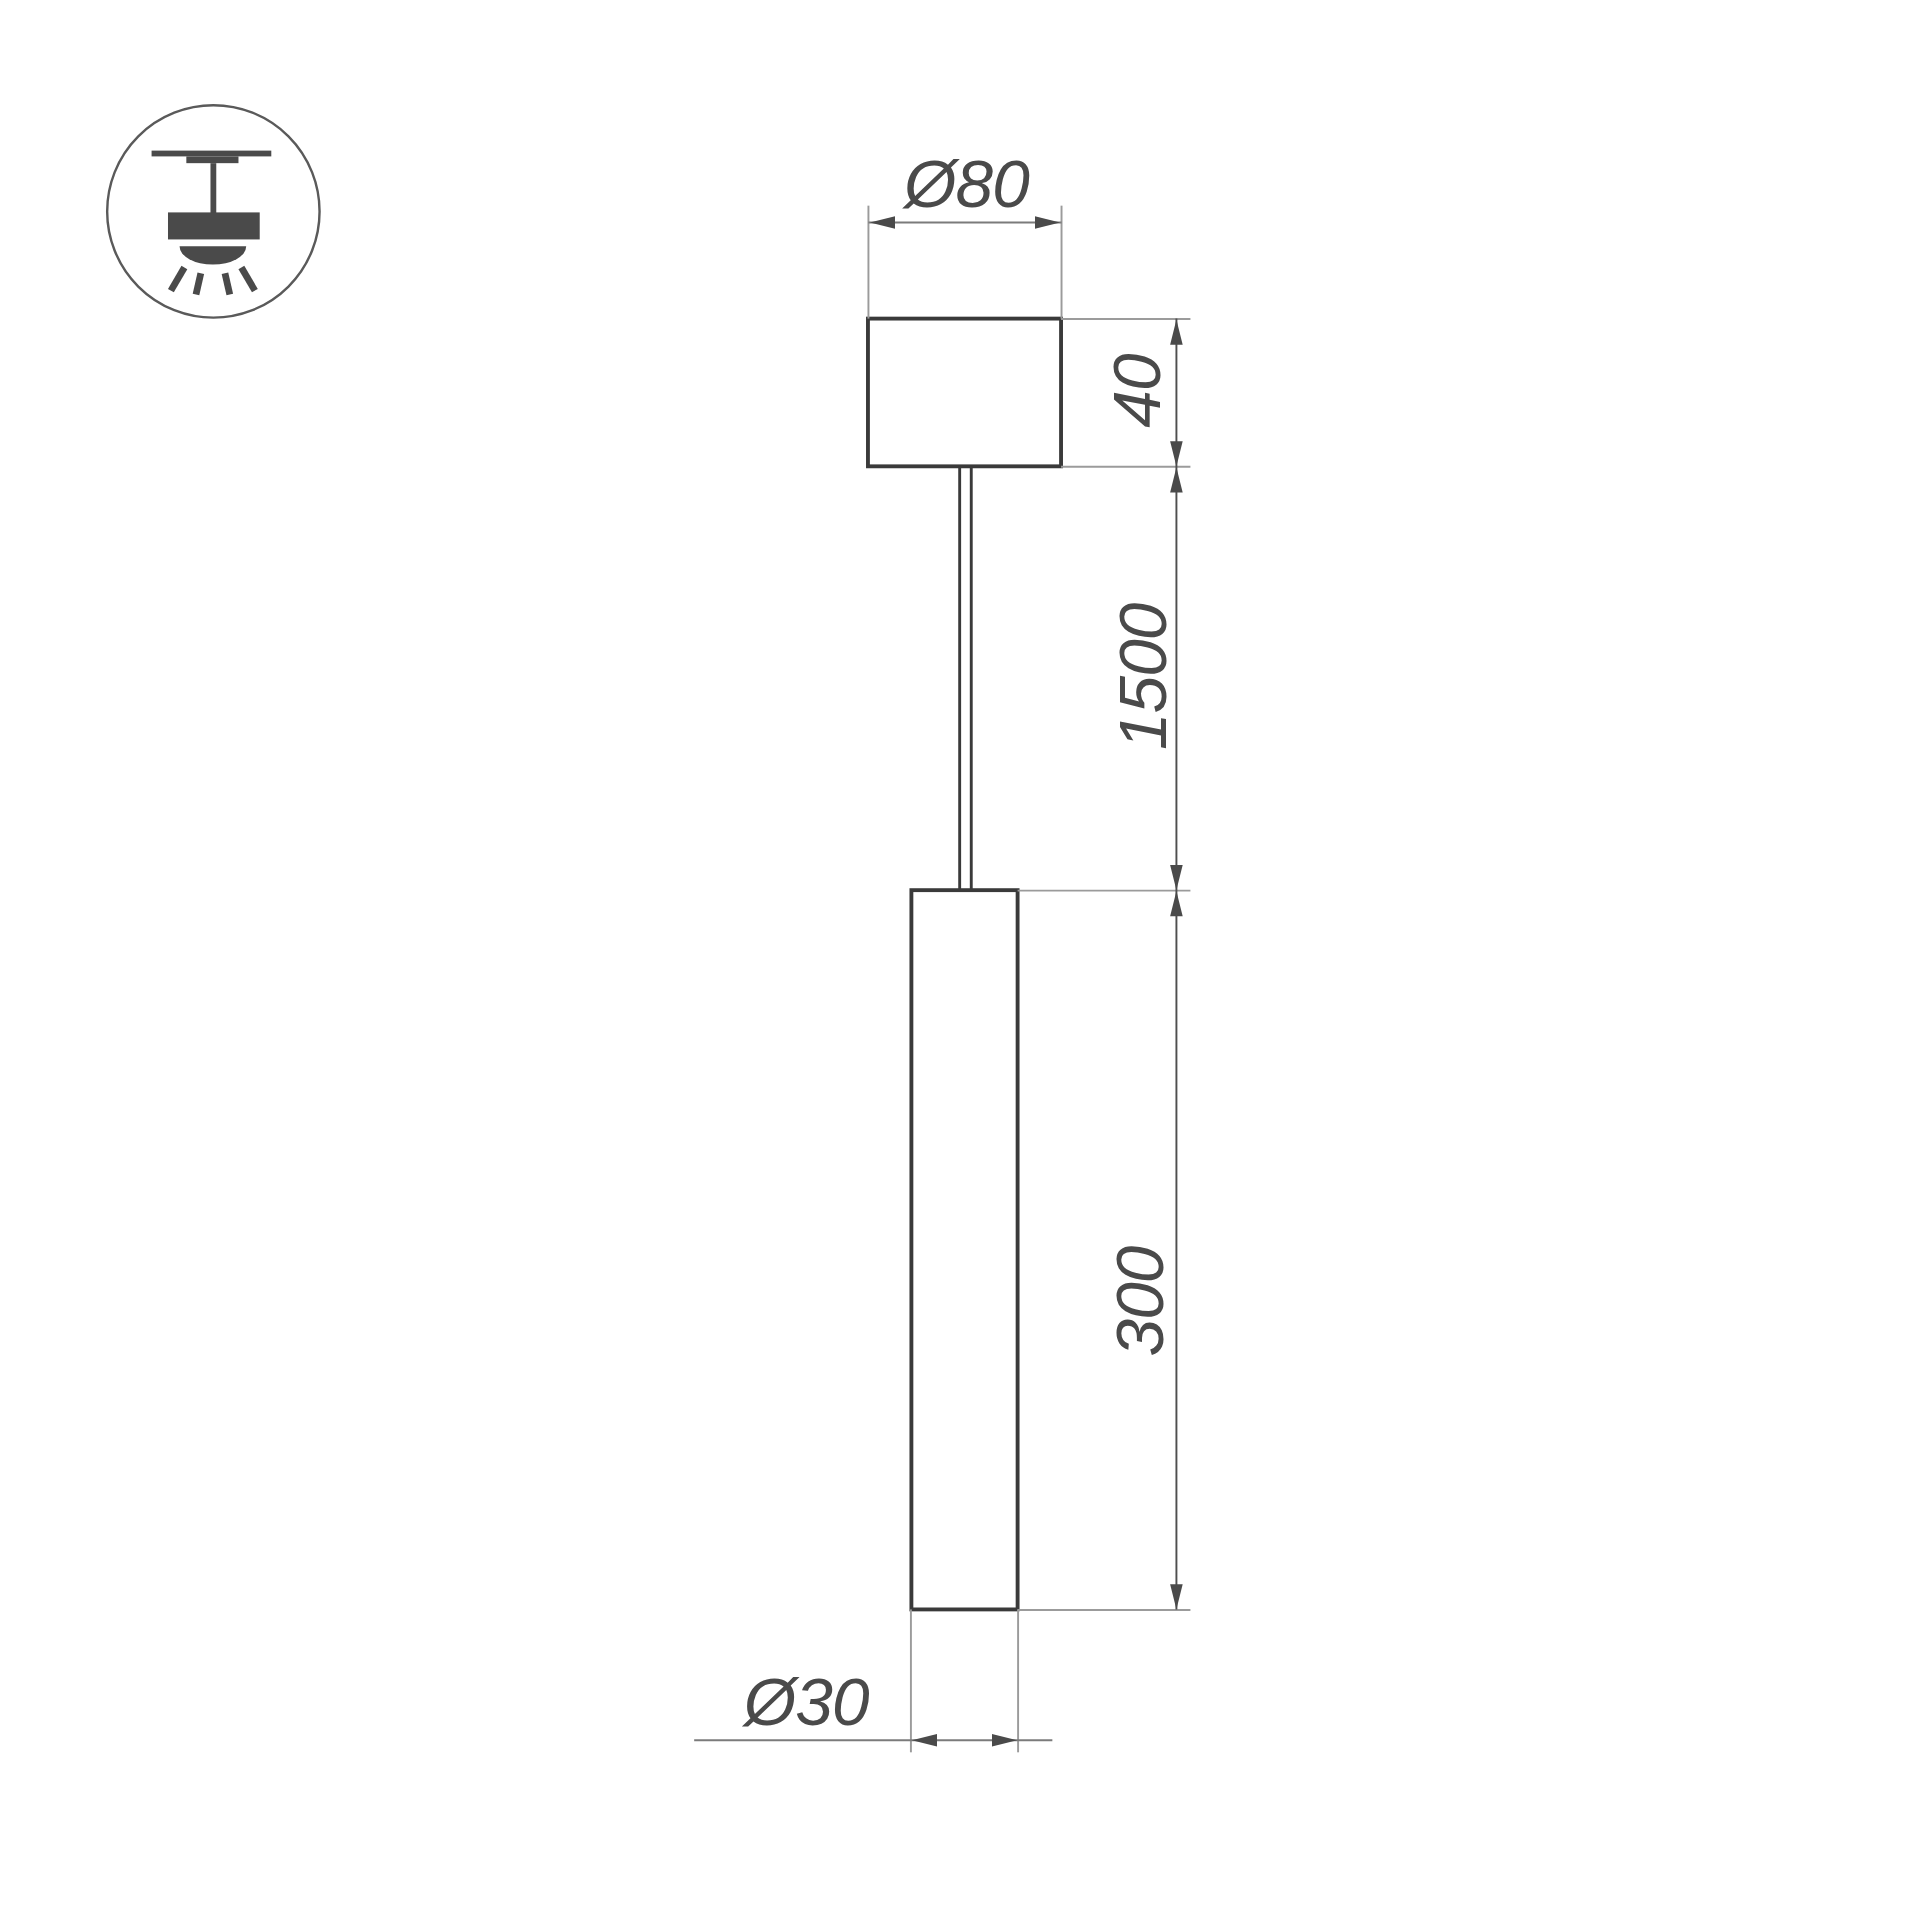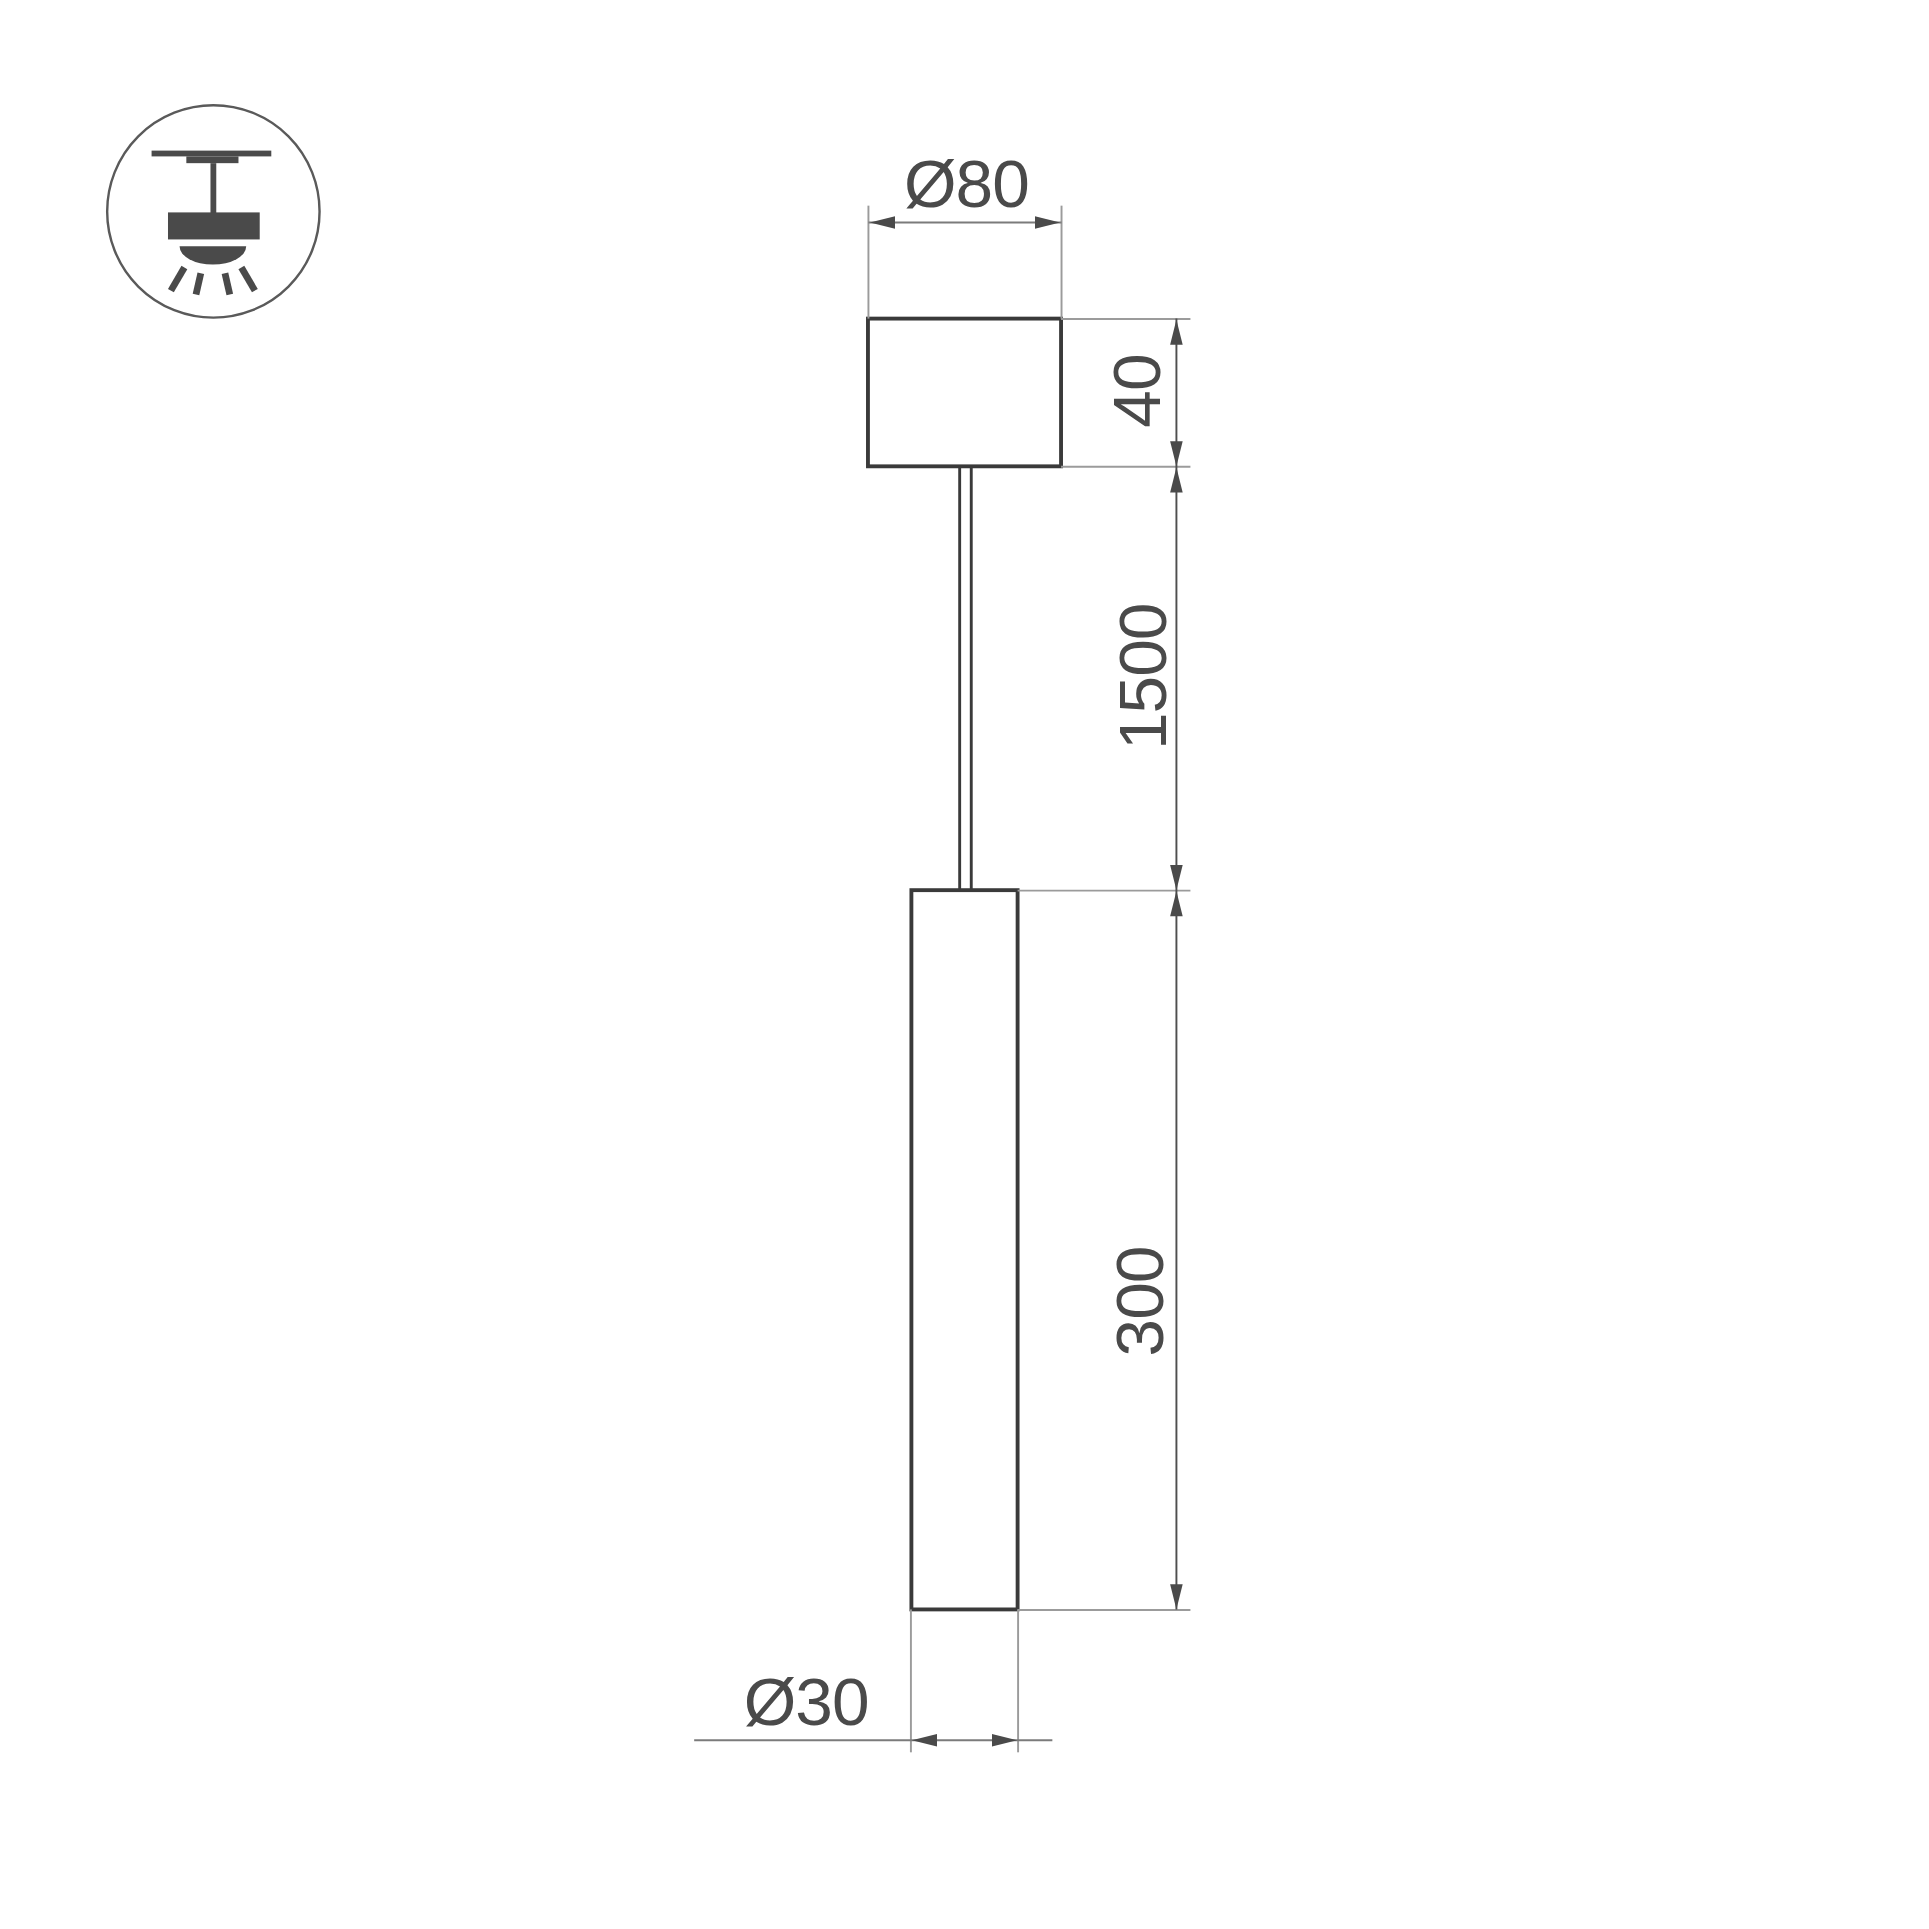--- a/index.html
+++ b/index.html
@@ -1,16 +1,16 @@
 <!DOCTYPE html>
 <html style="--object-line: #3a3a3a; --dim-line: #7b7b7b; --dim-line-dark: #4f4f4f; --ext-line: #9b9b9b; --text-color: #4a4a4a; --icon-fill: #4a4a4a; --icon-circle: #5a5a5a; --background: #ffffff;"><head>
 <meta charset="utf-8">
 <style>
   html,body{margin:0;padding:0;background:var(--background,#fff);}
-  .stage{position:relative;width:1929px;height:1929px;background:var(--background,#fff);overflow:hidden;}
+  .stage{position:relative;width:1929px;height:1929px;background:var(--background,#fff);overflow:hidden;font-style:italic;}
   svg{display:block;}
   .object      {fill:#fff;stroke:var(--object-line,#3a3a3a);stroke-width:4;}
   .cable       {stroke:var(--object-line,#3a3a3a);stroke-width:3;fill:none;}
   .ext         {stroke:var(--ext-line,#9b9b9b);stroke-width:2;fill:none;}
   .dim-h       {stroke:var(--dim-line,#7b7b7b);stroke-width:2;fill:none;}
   .dim-v       {stroke:var(--dim-line-dark,#4f4f4f);stroke-width:2;fill:none;}
   .arrow       {fill:var(--text-color,#4a4a4a);stroke:none;}
   .dim-text    {fill:var(--text-color,#4a4a4a);
                 font-family:"Liberation Sans",sans-serif;
                 font-size:70px;letter-spacing:-1px;}

